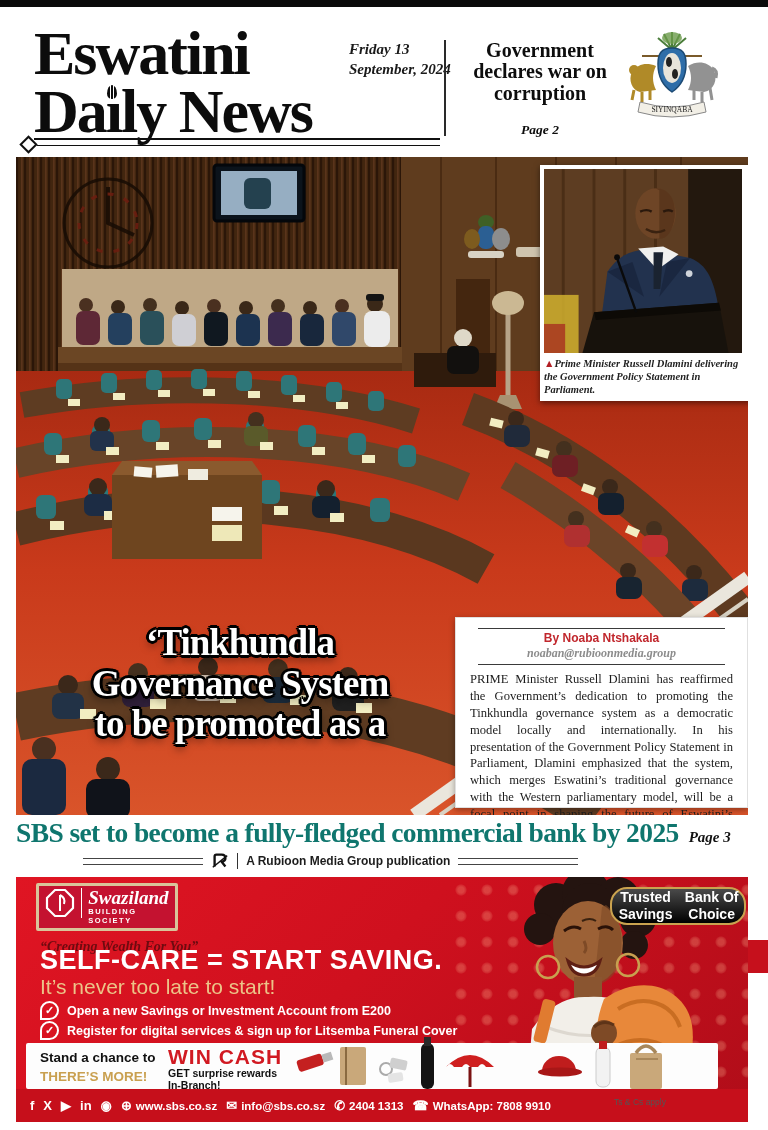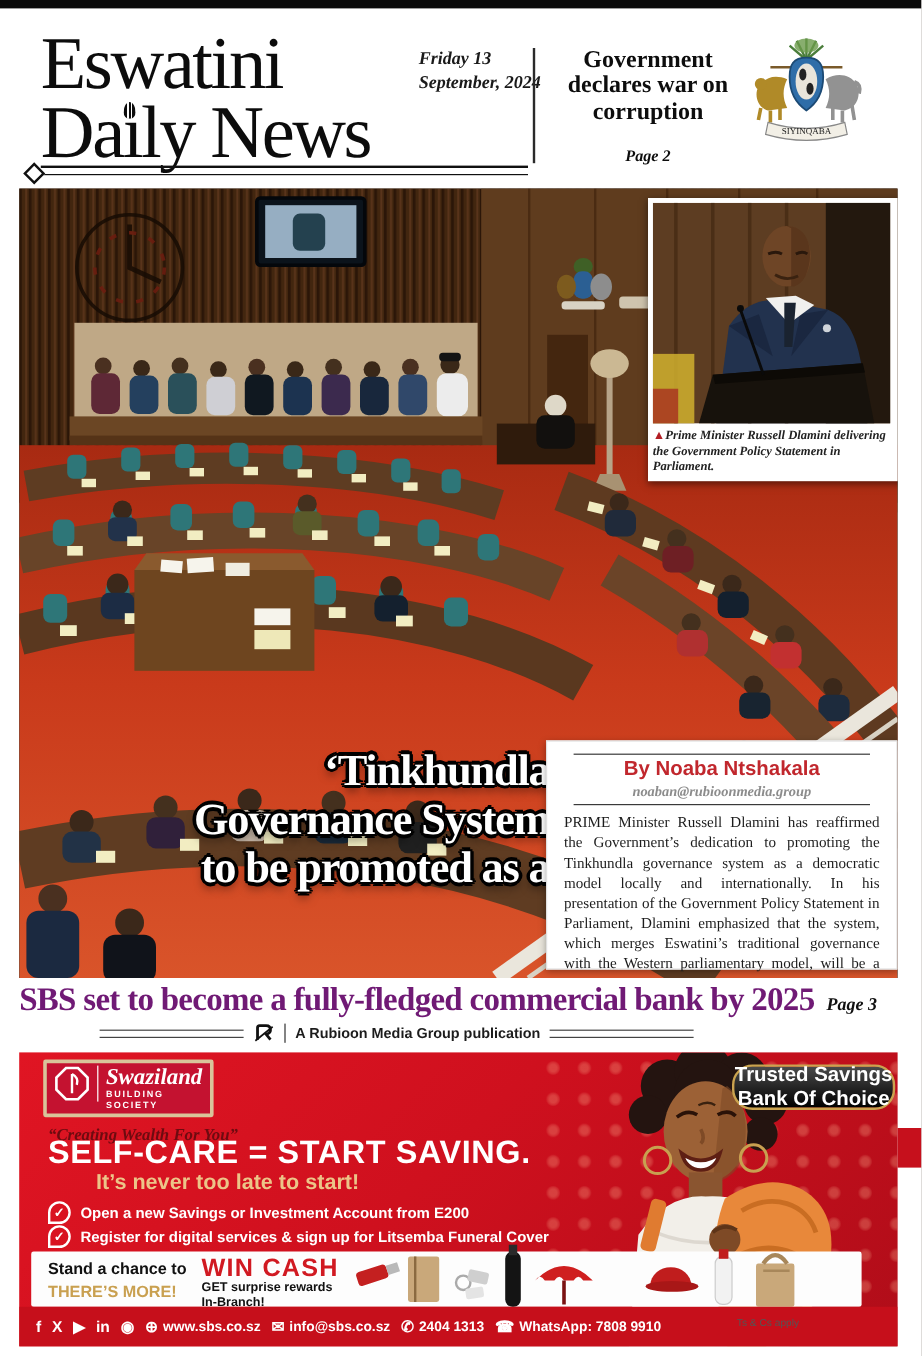--- a/index.html
+++ b/index.html
@@ -3,21 +3,21 @@
 <meta charset="utf-8">
 <style>
   html,body{margin:0;padding:0;background:#e8e8e8;}
   .page{position:relative;width:768px;height:1130px;background:#ffffff;overflow:hidden;
         font-family:"Liberation Serif",serif;color:#111;}
 
   
   .topbar{position:absolute;left:0;top:0;width:768px;height:7px;background:#0a0a0a;}
 
   
-  .mast-title{position:absolute;left:34px;top:24px;font-weight:400;font-size:62px;line-height:.94;
+  .mast-title{position:absolute;left:34px;top:24px;font-weight:700;font-size:62px;line-height:.94;
               letter-spacing:-2px;color:#0c0c0c;}
   .mast-title .ln{display:block;white-space:nowrap;}
   .iwrap{position:relative;display:inline-block;}
   .ishield{position:absolute;left:1px;top:3px;width:10px;height:14px;background:#0c0c0c;
            border-radius:50% 50% 50% 50%/62% 62% 38% 38%;
            background-image:linear-gradient(90deg,transparent 30%,#fff 30%,#fff 42%,transparent 42%,transparent 58%,#fff 58%,#fff 70%,transparent 70%);}
   .mast-date{position:absolute;left:349px;top:40px;font-style:italic;font-weight:700;font-size:15px;line-height:1.3;color:#1a1a1a;}
   .mast-div{position:absolute;left:444px;top:40px;width:2px;height:96px;background:#2a2a2a;}
   .teaser{position:absolute;left:448px;top:40px;width:184px;text-align:center;font-weight:700;
           font-size:20px;line-height:1.07;color:#0d0d0d;}
@@ -32,38 +32,38 @@
   .photo svg.scene{position:absolute;left:0;top:0;width:100%;height:100%;}
 
   
   .inset{position:absolute;left:524px;top:8px;width:206px;background:#fff;padding:4px 4px 5px 4px;
          box-shadow:0 2px 6px rgba(0,0,0,.5);}
   .inset .pmphoto{display:block;width:198px;height:184px;}
   .inset .cap{font-style:italic;font-weight:700;font-size:10.5px;line-height:1.25;color:#222;margin-top:4px;}
   .inset .cap .mk{color:#b21e24;font-style:normal;}
 
   
-  .lead-head{position:absolute;left:6px;top:466px;width:436px;text-align:right;
+  .lead-head{position:absolute;left:6px;top:466px;width:436px;text-align:center;
              font-weight:700;font-size:37px;line-height:1.1;letter-spacing:-1px;color:#fff;
              text-shadow:-2px -2px 0 #000,2px -2px 0 #000,-2px 2px 0 #000,2px 2px 0 #000,
                          0 -3px 0 #000,0 3px 0 #000,-3px 0 0 #000,3px 0 0 #000,0 5px 8px rgba(0,0,0,.55);}
   .lead-head .ln{display:block;}
 
   
   .storybox{position:absolute;left:439px;top:460px;width:293px;height:191px;background:#fff;
             border:1px solid #e0e0e0;box-shadow:0 2px 6px rgba(0,0,0,.35);
             padding:8px 14px;box-sizing:border-box;}
   .storybox .rule{border-top:1.5px solid #3a3a3a;margin:2px 8px;}
-  .byline{font-family:"Liberation Sans",sans-serif;font-weight:700;font-size:17px;color:#c1272d;text-align:center;margin-top:2px;}
+  .byline{font-family:"Liberation Sans",sans-serif;font-weight:700;font-size:12px;color:#c1272d;text-align:center;margin-top:2px;}
   .bymail{font-style:italic;font-weight:700;font-size:12px;color:#8c8c8c;text-align:center;margin:1px 0 3px 0;}
   .story-body{font-size:12.6px;line-height:1.34;text-align:justify;color:#1c1c1c;margin-top:6px;}
 
   
   .sbsrow{position:absolute;left:16px;top:817px;width:736px;display:flex;align-items:baseline;}
-  .sbs-head{font-weight:700;font-size:27.5px;letter-spacing:-.6px;color:#701a75;white-space:nowrap;}
+  .sbs-head{font-weight:700;font-size:27.5px;letter-spacing:-.6px;color:#0f766e;white-space:nowrap;}
   .sbs-page{font-weight:700;font-style:italic;font-size:15px;margin-left:10px;color:#111;}
   .pubrow{position:absolute;left:0;top:852px;width:661px;display:flex;align-items:center;justify-content:center;gap:8px;}
   .pubrow .dbl{width:120px;height:5px;border-top:1.5px solid #444;border-bottom:1.5px solid #444;}
   .publogo{width:18px;height:18px;}
   .pubsep{width:1.5px;height:16px;background:#333;}
   .pubtext{font-family:"Liberation Sans",sans-serif;font-weight:700;font-size:12px;color:#1c1c1c;}
 
   
   .ad{position:absolute;left:16px;top:877px;width:732px;height:245px;overflow:hidden;
       background:linear-gradient(135deg,#e01523 0%,#cf101e 45%,#b00d19 100%);
@@ -74,24 +74,24 @@
   .sbslogo{position:absolute;left:20px;top:6px;width:142px;height:48px;background:#c41230;
            border:3px solid #d9c49a;border-radius:2px;display:flex;padding:2px 6px;box-sizing:border-box;}
   .sbslogo .oct{width:30px;height:30px;flex:0 0 auto;}
   .sbslogo .vd{width:1.5px;height:30px;background:#fff;margin:0 6px;}
   .brandname{font-family:"Liberation Serif",serif;font-style:italic;font-weight:700;font-size:19px;color:#fff;line-height:1;}
   .brandsub{font-size:7.5px;letter-spacing:1.5px;color:#fff;text-transform:uppercase;font-weight:700;}
   .tagline{position:absolute;left:24px;top:62px;font-family:"Liberation Serif",serif;font-style:italic;
            font-weight:700;font-size:14px;color:#6d0b10;}
   .badge{position:absolute;left:594px;top:10px;width:132px;height:34px;border-radius:17px;
          background:linear-gradient(#4a4a4a,#000);border:2.5px solid #caa34f;
-         color:#fff;font-weight:700;font-size:17px;line-height:1.2;display:flex;flex-direction:column;
-         align-items:center;justify-content:center;text-align:left;}
+         color:#fff;font-weight:700;font-size:14px;line-height:1.2;display:flex;flex-direction:row;
+         align-items:center;justify-content:center;text-align:center;}
   .ad-head{position:absolute;left:24px;top:68px;font-weight:700;font-size:27px;color:#fff;letter-spacing:.5px;}
-  .ad-sub{position:absolute;left:24px;top:98px;font-weight:700;font-size:18px;color:#ecc488;margin-left:40px;}
+  .ad-sub{position:absolute;left:24px;top:98px;font-weight:400;font-size:21px;color:#ecc488;}
   .bullet{position:absolute;left:24px;font-weight:700;font-size:12.5px;color:#fff;display:flex;align-items:center;gap:8px;}
   .bullet .chk{display:inline-flex;width:15px;height:15px;border:2px solid #fff;border-radius:50% 50% 50% 0;
                align-items:center;justify-content:center;font-size:11px;font-weight:700;}
   .b1{top:124px;} .b2{top:144px;}
   .strip{position:absolute;left:10px;top:166px;width:692px;height:46px;background:#fdfdfd;border-radius:2px;}
   .strip .lead{position:absolute;left:14px;top:7px;font-weight:700;font-size:13.5px;color:#111;}
   .strip .win{position:absolute;left:142px;top:2px;font-weight:700;font-size:21px;color:#d11a22;
               letter-spacing:1px;text-shadow:1px 1px 0 #fff,-1px -1px 0 #fff;}
   .strip .more{position:absolute;left:14px;top:26px;font-weight:700;font-size:13.5px;color:#c9a050;}
   .strip .get{position:absolute;left:142px;top:25px;font-weight:700;font-size:10.5px;line-height:1.1;color:#111;}

